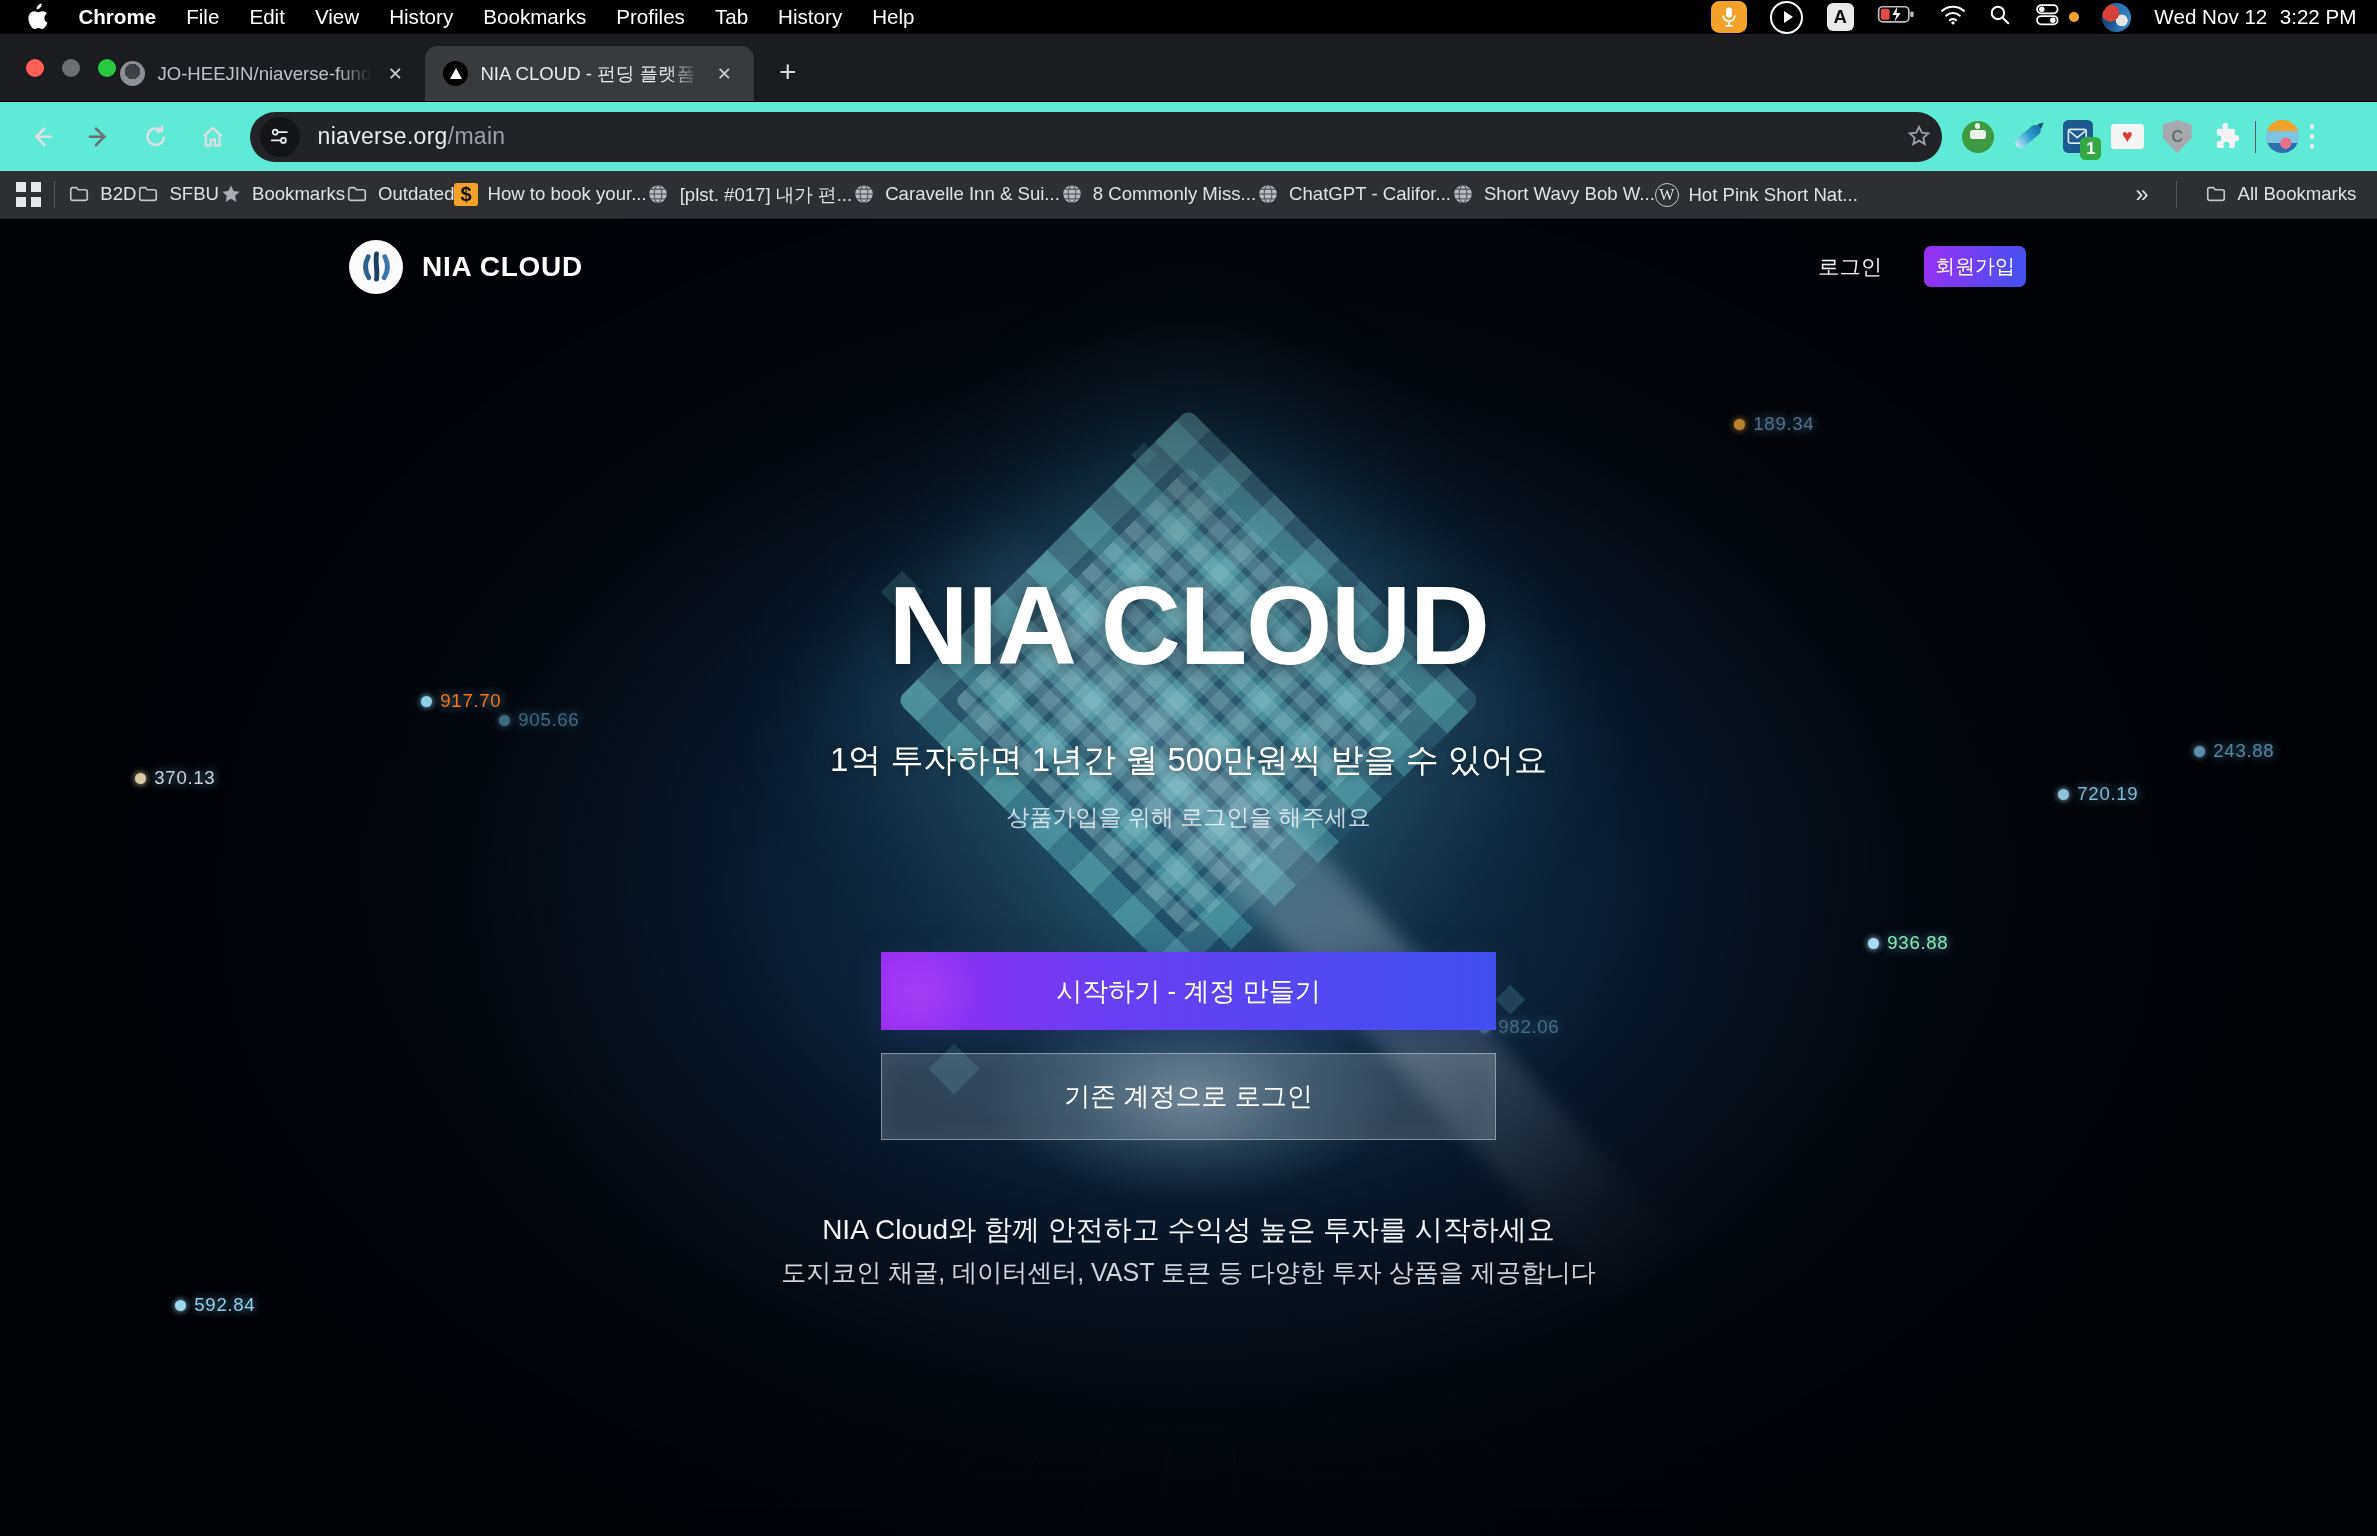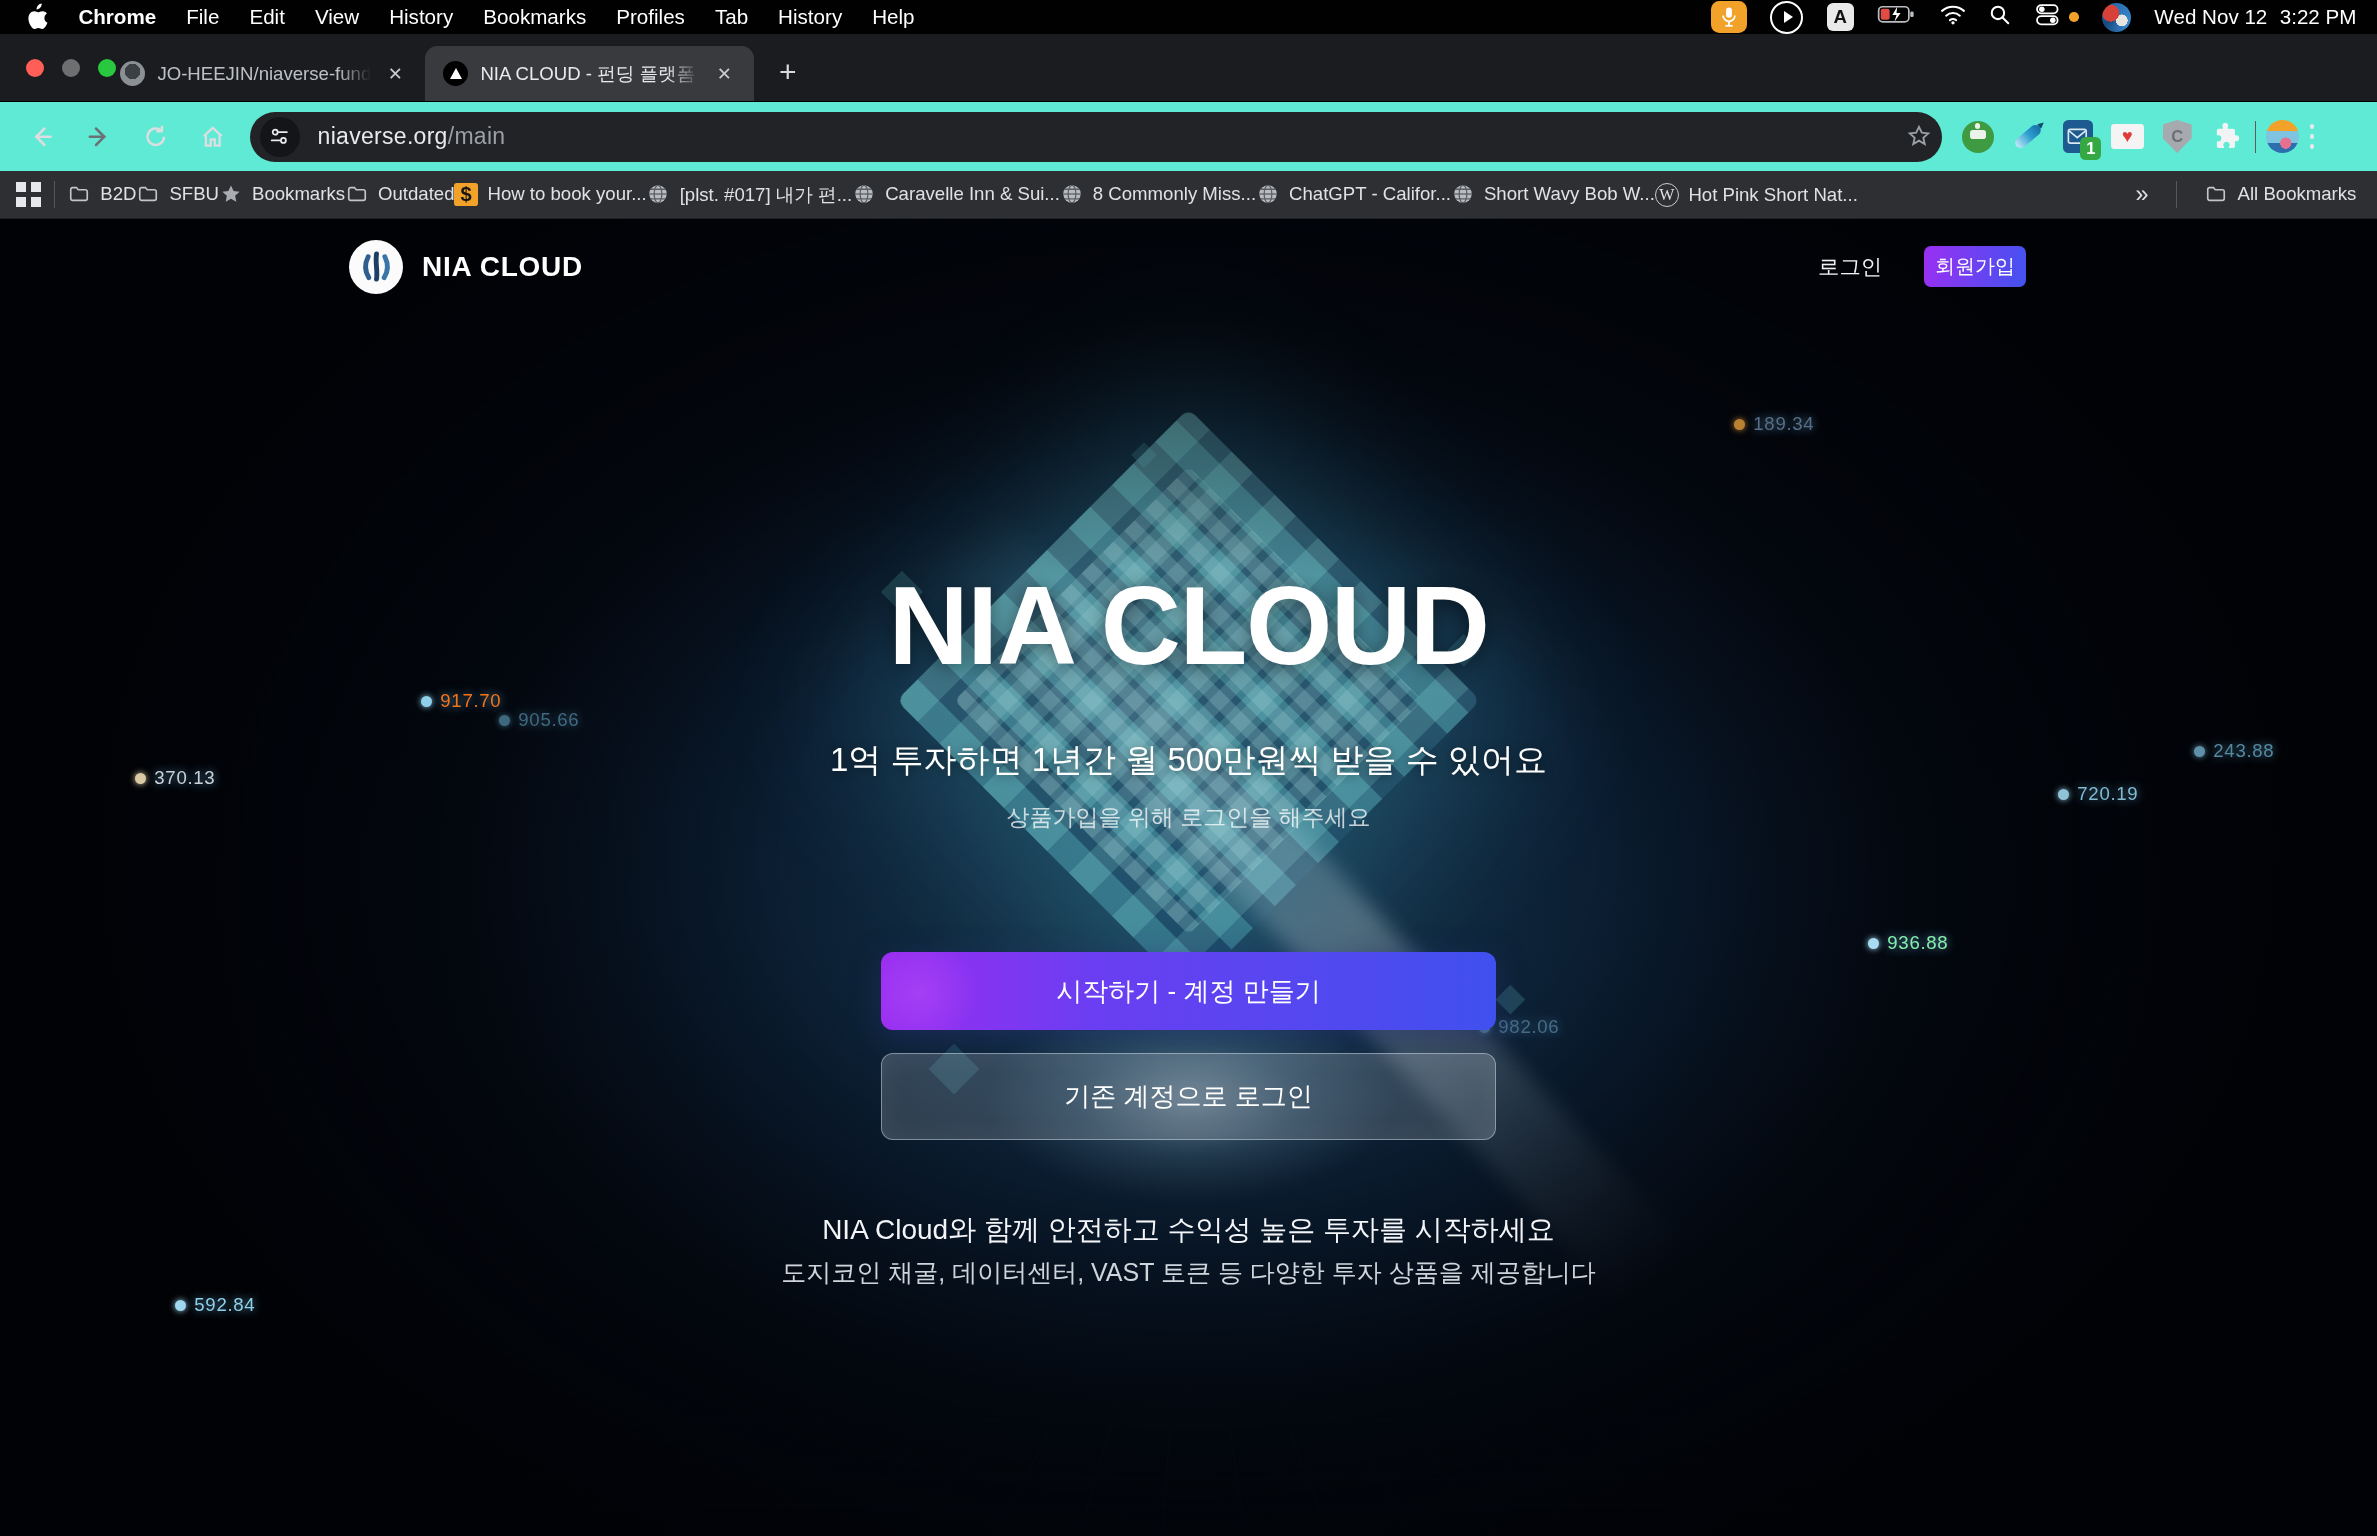--- a/index.html
+++ b/index.html
@@ -120,21 +120,21 @@
   #login-link{color:#f2f3f5;font-size:21.3px;background:none;border:none;font-family:inherit;}
   #signup-btn{width:102px;height:41px;border:none;border-radius:6.9px;color:#fff;font-size:20px;font-family:inherit;
      background:linear-gradient(100deg,#9a2ff2 0%,#4253f0 100%);}
 
   
   #hero{position:absolute;top:0;left:0;width:100%;text-align:center;color:#fff;}
   #hero-title{position:absolute;top:352px;left:0;width:100%;font-size:111px;font-weight:800;letter-spacing:-1.4px;line-height:1;
      text-shadow:0 2.8px 20.6px rgba(0,0,0,.45);}
   #hero-sub{position:absolute;top:519px;left:0;width:100%;font-size:33px;font-weight:500;text-shadow:0 1.4px 9.6px rgba(0,0,0,.5);}
   #hero-hint{position:absolute;top:583px;left:0;width:100%;font-size:23px;color:rgba(255,255,255,.74);}
-  .cta{position:absolute;left:881px;width:615px;border:none;border-radius:12px;color:#fff;font-size:26px;font-family:inherit;font-weight:500;}
+  .cta{position:absolute;left:881px;width:615px;border:none;border-radius:0;color:#fff;font-size:26px;font-family:inherit;font-weight:500;}
   #cta-primary{top:733px;height:78px;background:linear-gradient(90deg,#9b2cf0 0%,#6a3ef2 35%,#4050ef 100%);
      box-shadow:0 6.9px 27.5px rgba(40,50,120,.5);overflow:hidden;position:absolute;}
   #cta-primary:before{content:"";position:absolute;left:-20.6px;top:-13.8px;width:117px;height:110px;border-radius:50%;
      background:radial-gradient(closest-side,#a43ff5,rgba(150,50,240,0));}
   #cta-primary span{position:relative;}
   #cta-secondary{top:834px;height:87px;background:rgba(180,195,210,.22);border:1.4px solid rgba(230,240,248,.45);
      box-shadow:inset 0 0 27.5px rgba(255,255,255,.08);}
   #hero-f1{position:absolute;top:992px;left:0;width:100%;font-size:28px;font-weight:500;color:#f3f5f8;}
   #hero-f2{position:absolute;top:1037px;left:0;width:100%;font-size:25px;color:rgba(235,240,246,.88);}
 </style>

